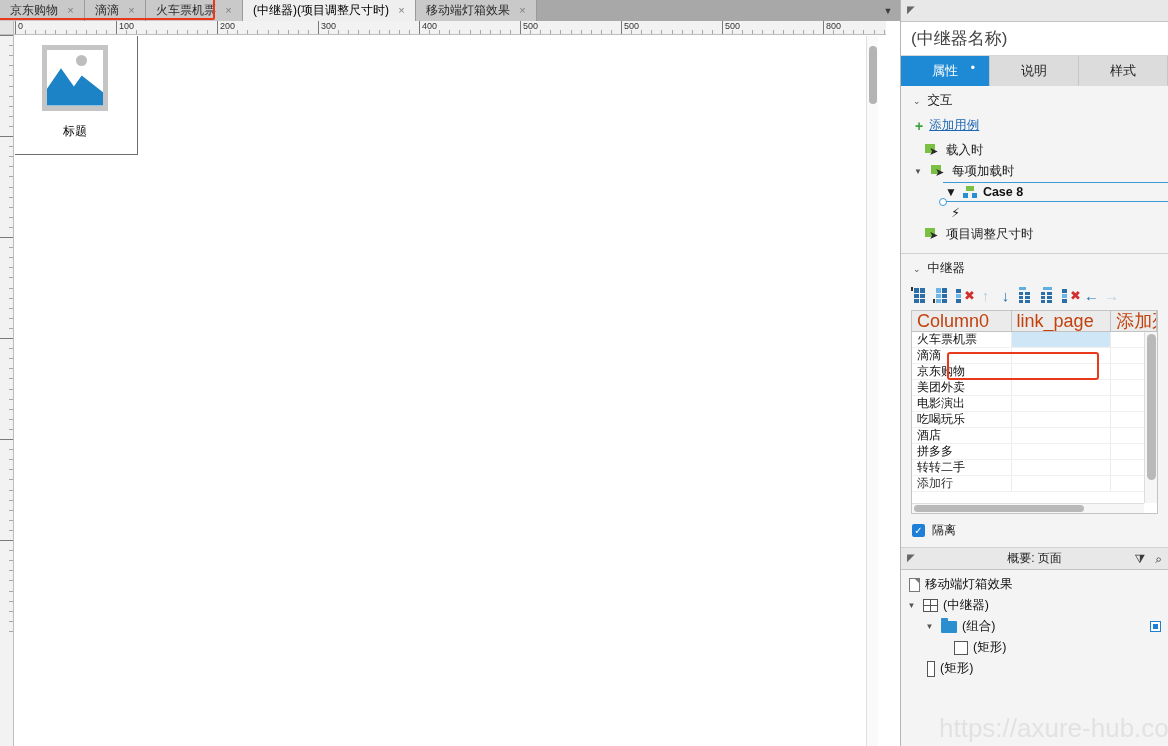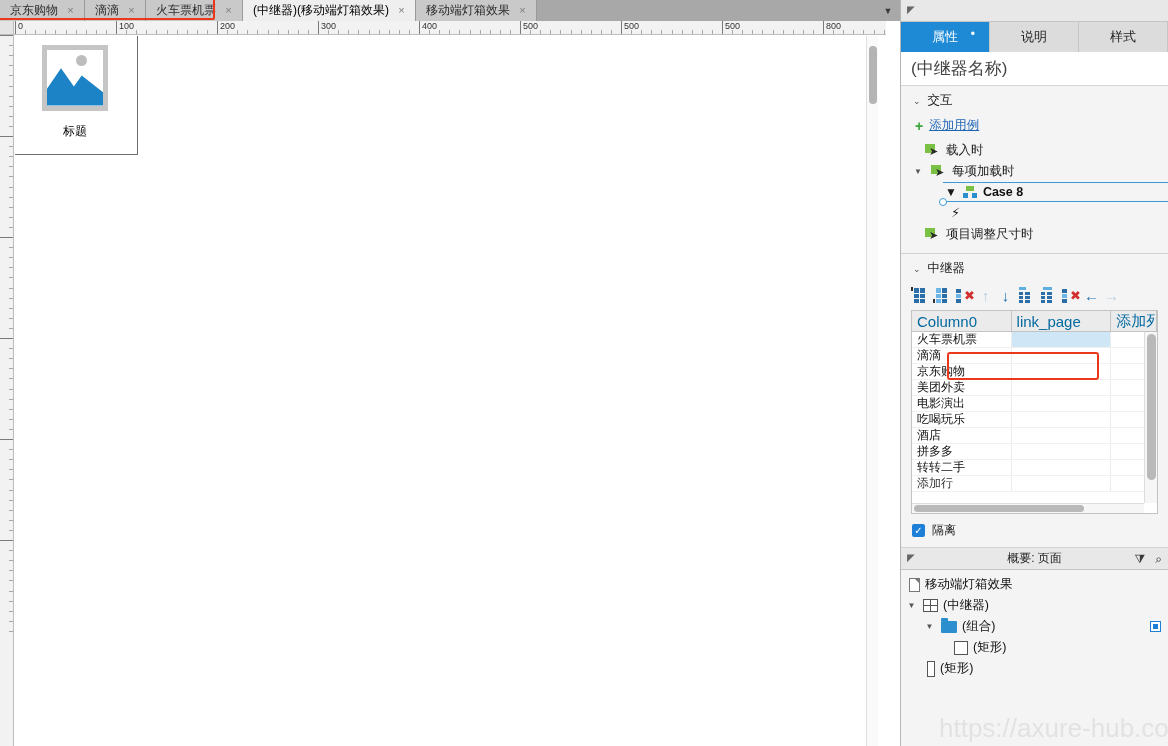--- a/index.html
+++ b/index.html
@@ -259,21 +259,21 @@
   .arrowico.dim { color: #b9cfe0; }
 
   #rep-table {
     margin: 0 10px; background: #fff;
     border: 1px solid #c3c3c3;
     height: 204px; position: relative; overflow: hidden;
   }
   #rep-thead { display: flex; height: 21px; background: #ebebeb; border-bottom: 1px solid #c3c3c3; }
   #rep-thead .th {
     display: flex; align-items: center; padding: 0 5px;
-    font-size: 15px; color: #0369a1;
+    font-size: 18px; color: #c2410c;
     border-right: 1px solid #c3c3c3; white-space: nowrap; overflow: hidden;
   }
   #rep-tbody { position: relative; }
   .rrow { display: flex; height: 16px; border-bottom: 1px solid #f0f0f0; }
   .rcell {
     display: flex; align-items: center; padding: 0 5px;
     font-size: 12px; color: #111;
     border-right: 1px solid #ececec; white-space: nowrap; overflow: hidden;
   }
   .rrow.sel .rcell.c1 { background: #cfe6f7; }
@@ -385,21 +385,21 @@
     </div>
     <div class="tab">
       <span class="tlabel">滴滴</span>
       <span class="tclose">×</span>
     </div>
     <div class="tab">
       <span class="tlabel">火车票机票</span>
       <span class="tclose">×</span>
     </div>
     <div class="tab active">
-      <span class="tlabel">(中继器)(移动端灯箱效果)</span>
+      <span class="tlabel">(中继器)(项目调整尺寸时)</span>
       <span class="tclose">×</span>
     </div>
     <div class="tab">
       <span class="tlabel">移动端灯箱效果</span>
       <span class="tclose">×</span>
     </div>
     <div id="tabdrop">▼</div>
     <div id="tab-annot"></div>
   </div>
 
@@ -583,35 +583,35 @@
       <div class="thumb"></div>
     </div>
   </div>
 
   <div id="rightpanel">
 
     <div class="panel-header">
       <span class="collapse-ico">◤</span>
     </div>
 
+    <div id="name-field">
+      <span>(中继器名称)</span>
+    </div>
+
     <div id="proptabs">
       <div class="ptab sel">
         <span>属性</span>
         <span class="dot">•</span>
       </div>
       <div class="ptab">
         <span>说明</span>
       </div>
       <div class="ptab">
         <span>样式</span>
       </div>
-    </div>
-
-    <div id="name-field">
-      <span>(中继器名称)</span>
     </div>
 
     <div class="section" id="interactions">
       <div class="section-title">
         <span class="chev">⌄</span>
         <span>交互</span>
       </div>
 
       <div class="add-case">
         <span class="plus-ico">+</span>

